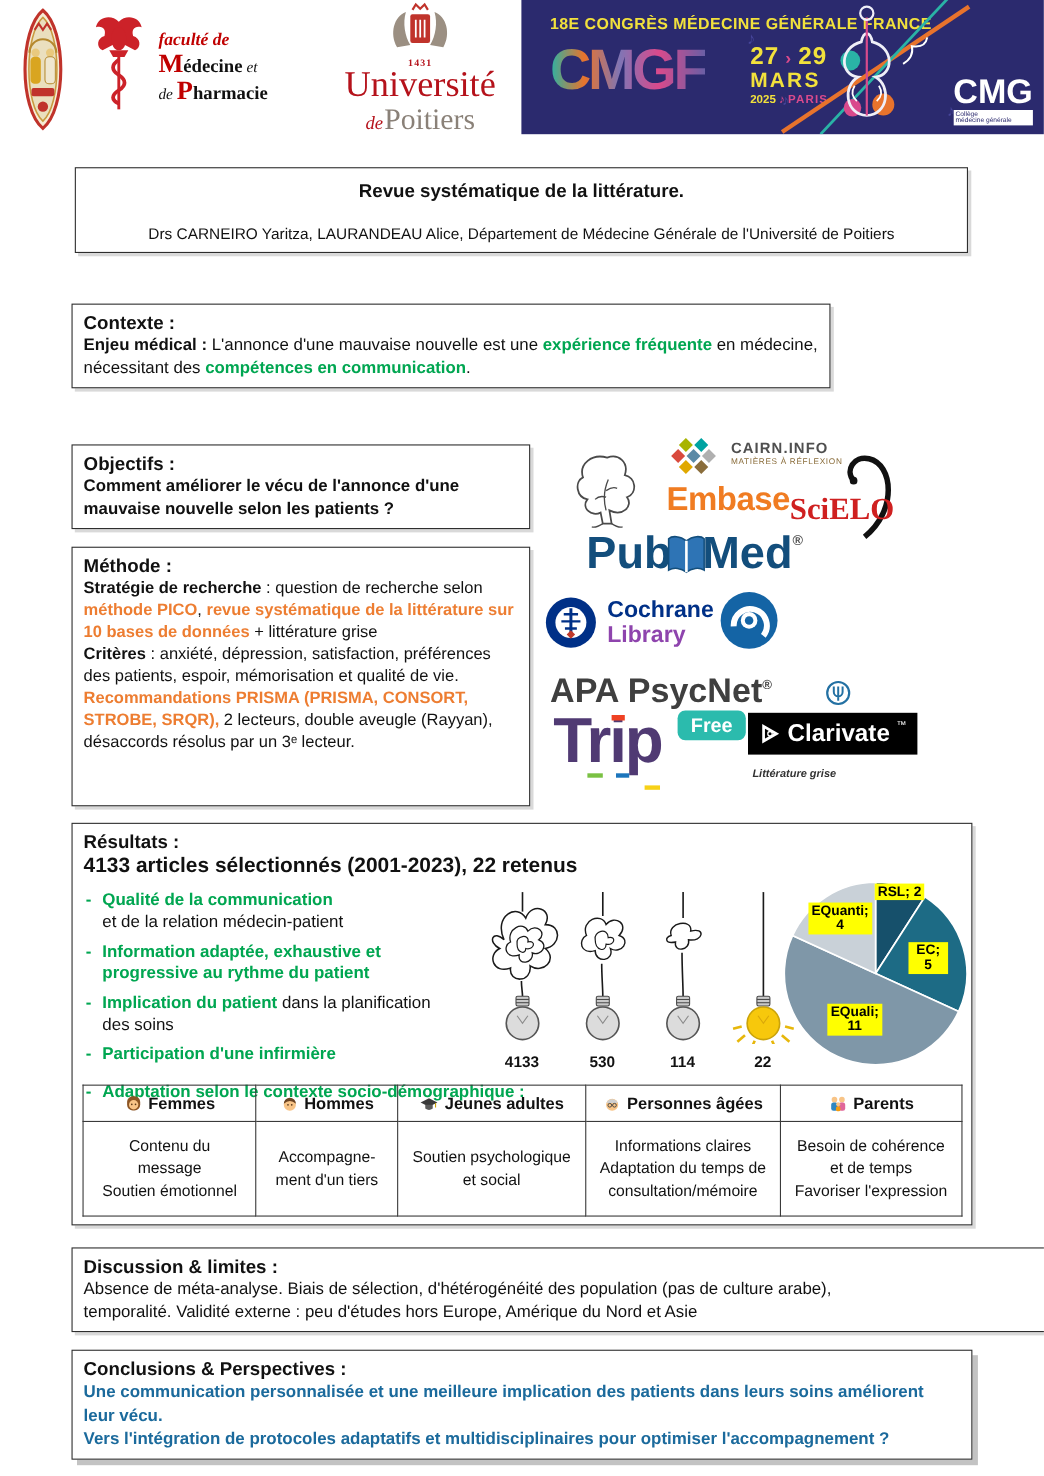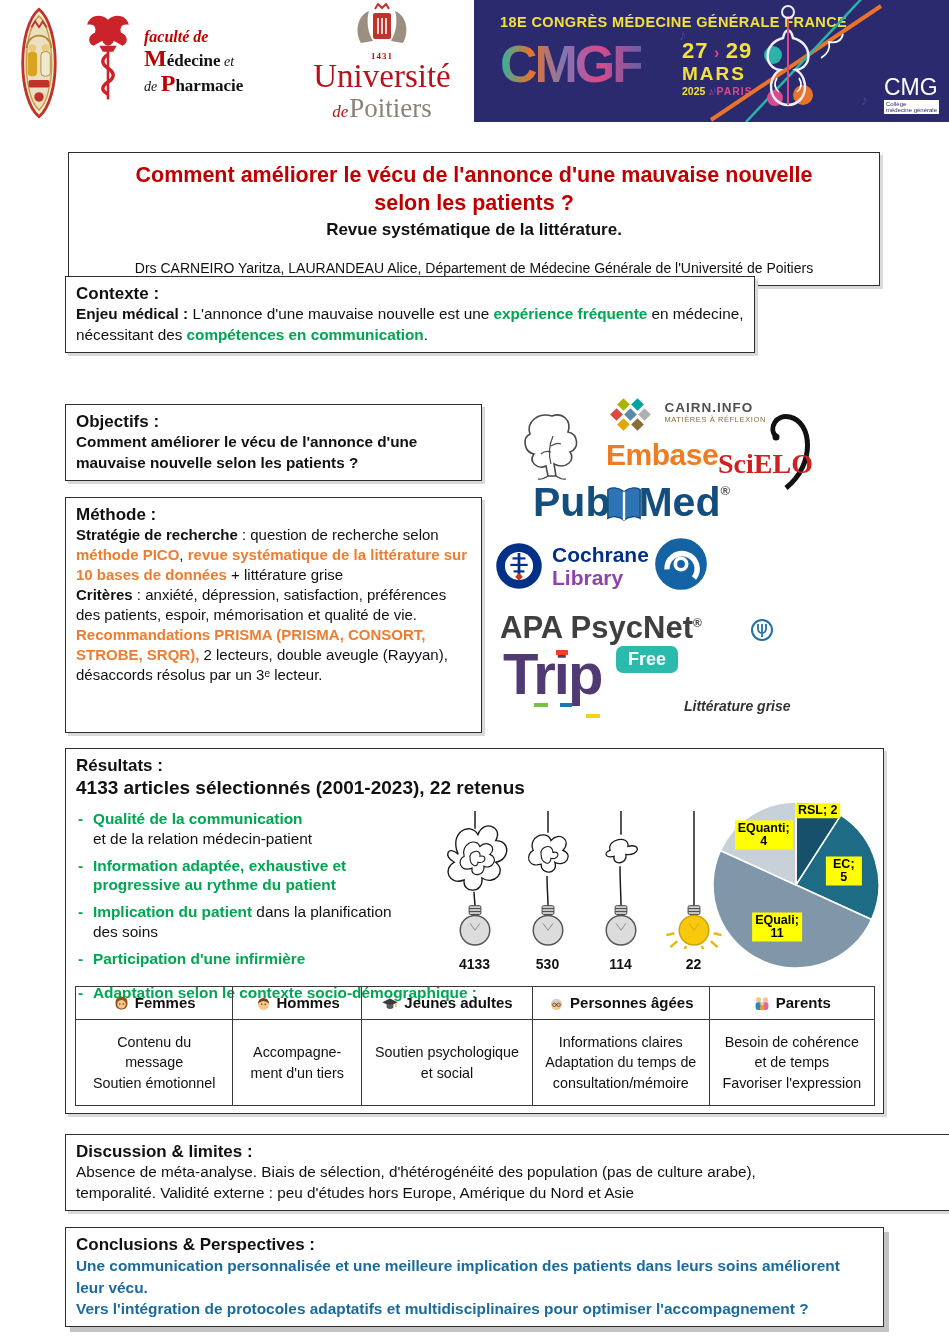--- a/index.html
+++ b/index.html
@@ -35,21 +35,21 @@
     .cmgf{background:linear-gradient(90deg,#2ab3a6 0%,#e8732c 22%,#8075b5 45%,#d94a8c 70%,#6a5fa5 100%);
       -webkit-background-clip:text; background-clip:text; -webkit-text-fill-color:transparent;}
   }
   .banner-dates{position:absolute; left:208px; top:40px; color:#f2e13c; font-weight:800; line-height:1;}
   .banner-days{font-size:22px; letter-spacing:1px;}
   .banner-days .dot{color:#d94a8c; font-size:16px;}
   .banner-month{font-size:19px; letter-spacing:2px; margin-top:2px;}
   .banner-foot{font-size:10.5px; margin-top:3px; font-weight:700;}
   .banner-foot .y{color:#f2e13c;} .banner-foot .n{color:#d94a8c;} .banner-foot .c{color:#d94a8c; letter-spacing:1px;}
   .cmg-org{position:absolute; right:10px; bottom:8px; color:#fff; text-align:left;}
-  .cmg-org .big{font-weight:400; font-size:23px; line-height:1;}
+  .cmg-org .big{font-weight:700; font-size:31px; line-height:1;}
   .cmg-org .small{font-size:6px; white-space:pre-line; background:#fff; color:#2b2a6e; padding:1px 2px; margin-top:1px;}
   .violin{position:absolute; right:48px; top:0;}
 
   .faculty-text{font-family:"Liberation Serif", serif; line-height:1.05; width:142px;}
   .fac-l1{color:#c00000; font-style:italic; font-weight:700; font-size:16px;}
   .fac-big{color:#c00000; font-weight:700; font-size:24px;}
   .fac-rest{font-weight:700; font-size:17px;}
   .fac-it{font-style:italic; font-size:14px;}
   .up-logo{font-family:"Liberation Serif", serif; text-align:center; flex:1;}
   .up-name{color:#b5121b; font-size:33px; line-height:.95;}
@@ -109,21 +109,21 @@
   .lilacs-name{color:#1464a5; font-weight:700; font-size:23px; line-height:1;}
   .lilacs-cap{color:#1464a5; font-size:9.6px; line-height:1.15; white-space:pre-line; margin-top:2px;}
   .apa{color:#3f3f3f; font-weight:700; font-size:31px;}
   .apa .reg{font-size:12px; vertical-align:super;}
   .trip{color:#503a73; font-weight:800; font-size:58px; letter-spacing:-2px; line-height:.9;}
   .free-badge{position:absolute; background:#2bbbad; color:#fff; font-weight:700; font-size:18px;
     padding:3px 12px; border-radius:7px;}
   .clarivate{background:#000; color:#fff; display:flex; align-items:center; gap:6px; padding:6px 10px;}
   .clarivate .cname{font-weight:700; font-size:22px;}
   .clarivate .tm{font-size:9px; align-self:flex-start;}
-  .grise-cap{font-style:italic; font-size:14px; color:#333; font-weight:700;}
+  .grise-cap{font-style:italic; font-size:10px; color:#333; font-weight:700;}
 </style>
 </head>
 <body>
 
 <div class="header">
   <div class="header-left">
     <svg width="66" height="114" viewBox="0 0 70 120">
       <path d="M35,3 C58,22 58,98 35,117 C12,98 12,22 35,3 Z" fill="#f6ecd4" stroke="#c0332b" stroke-width="3"></path>
       <path d="M35,10 C53,26 53,94 35,110 C17,94 17,26 35,10 Z" fill="#eadfbe" stroke="#c89a3f" stroke-width="1.5"></path>
       <path d="M27,22 l4,-6 4,6 4,-6 4,6" stroke="#c0332b" fill="none" stroke-width="2"></path>
@@ -189,22 +189,20 @@
     </svg>
     <div class="cmg-org">
       <div class="big">CMG</div>
       <div class="small">Collège
 médecine générale</div>
     </div>
   </div>
 </div>
 
 <div class="panel title-box">
-  <div class="poster-title">Comment améliorer le vécu de l'annonce d'une mauvaise nouvelle
-selon les patients ?</div>
   <div class="poster-subtitle">Revue systématique de la littérature.</div>
   <div class="poster-authors">Drs CARNEIRO Yaritza, LAURANDEAU Alice, Département de Médecine Générale de l'Université de Poitiers</div>
 </div>
 
 <div class="panel contexte-box">
   <div class="sec-h">Contexte :</div>
   <div class="body-txt"><span class="sg-b">Enjeu médical : </span><span class="sg-n">L'annonce d'une mauvaise nouvelle est une </span><span class="sg-gb">expérience fréquente</span><span class="sg-n"> en médecine, nécessitant des </span><span class="sg-gb">compétences en communication</span><span class="sg-n">.</span></div>
 </div>
 
 <div class="panel objectifs-box">
@@ -295,20 +293,28 @@
     <path d="M8,6 L8,11 a4,4 0 0 0 8,0 L16,6 M12,6 L12,19" stroke="#2471a3" fill="none" stroke-width="1.8"></path>
   </svg>
 
   <div class="lp trip" style="left:15px; top:250px;">Trip</div>
   <span class="lp" style="left:46px; top:305px; width:14px; height:4px; background:#7ac143; display:block;"></span>
   <span class="lp" style="left:72px; top:305px; width:12px; height:4px; background:#1c75bc; display:block;"></span>
   <span class="lp" style="left:98px; top:316px; width:14px; height:4px; background:#f7d117; display:block;"></span>
   <span class="lp" style="left:68px; top:252px; width:12px; height:5px; background:#ef4123; display:block;"></span>
   <div class="lp free-badge" style="left:128px; top:248px;">Free</div>
 
+  <div class="lp clarivate" style="left:192px; top:250px;">
+    <svg width="20" height="22" viewBox="0 0 24 24">
+      <path d="M5,4 L5,20 L19,12 Z" fill="none" stroke="#fff" stroke-width="3"></path>
+      <circle cx="12" cy="12" r="2.4" fill="#000" stroke="#fff" stroke-width="1.4"></circle>
+    </svg>
+    <span class="cname">Clarivate</span>
+    <span class="tm">™</span>
+  </div>
   <div class="lp grise-cap" style="left:196px; top:300px;">Littérature grise</div>
 </div>
 
 <div class="panel resultats-box">
   <div class="sec-h">Résultats :</div>
   <div class="res-sub">4133 articles sélectionnés (2001-2023), 22 retenus</div>
 
   <ul class="res-bullets">
     <li>
         <span class="dash">-</span>

